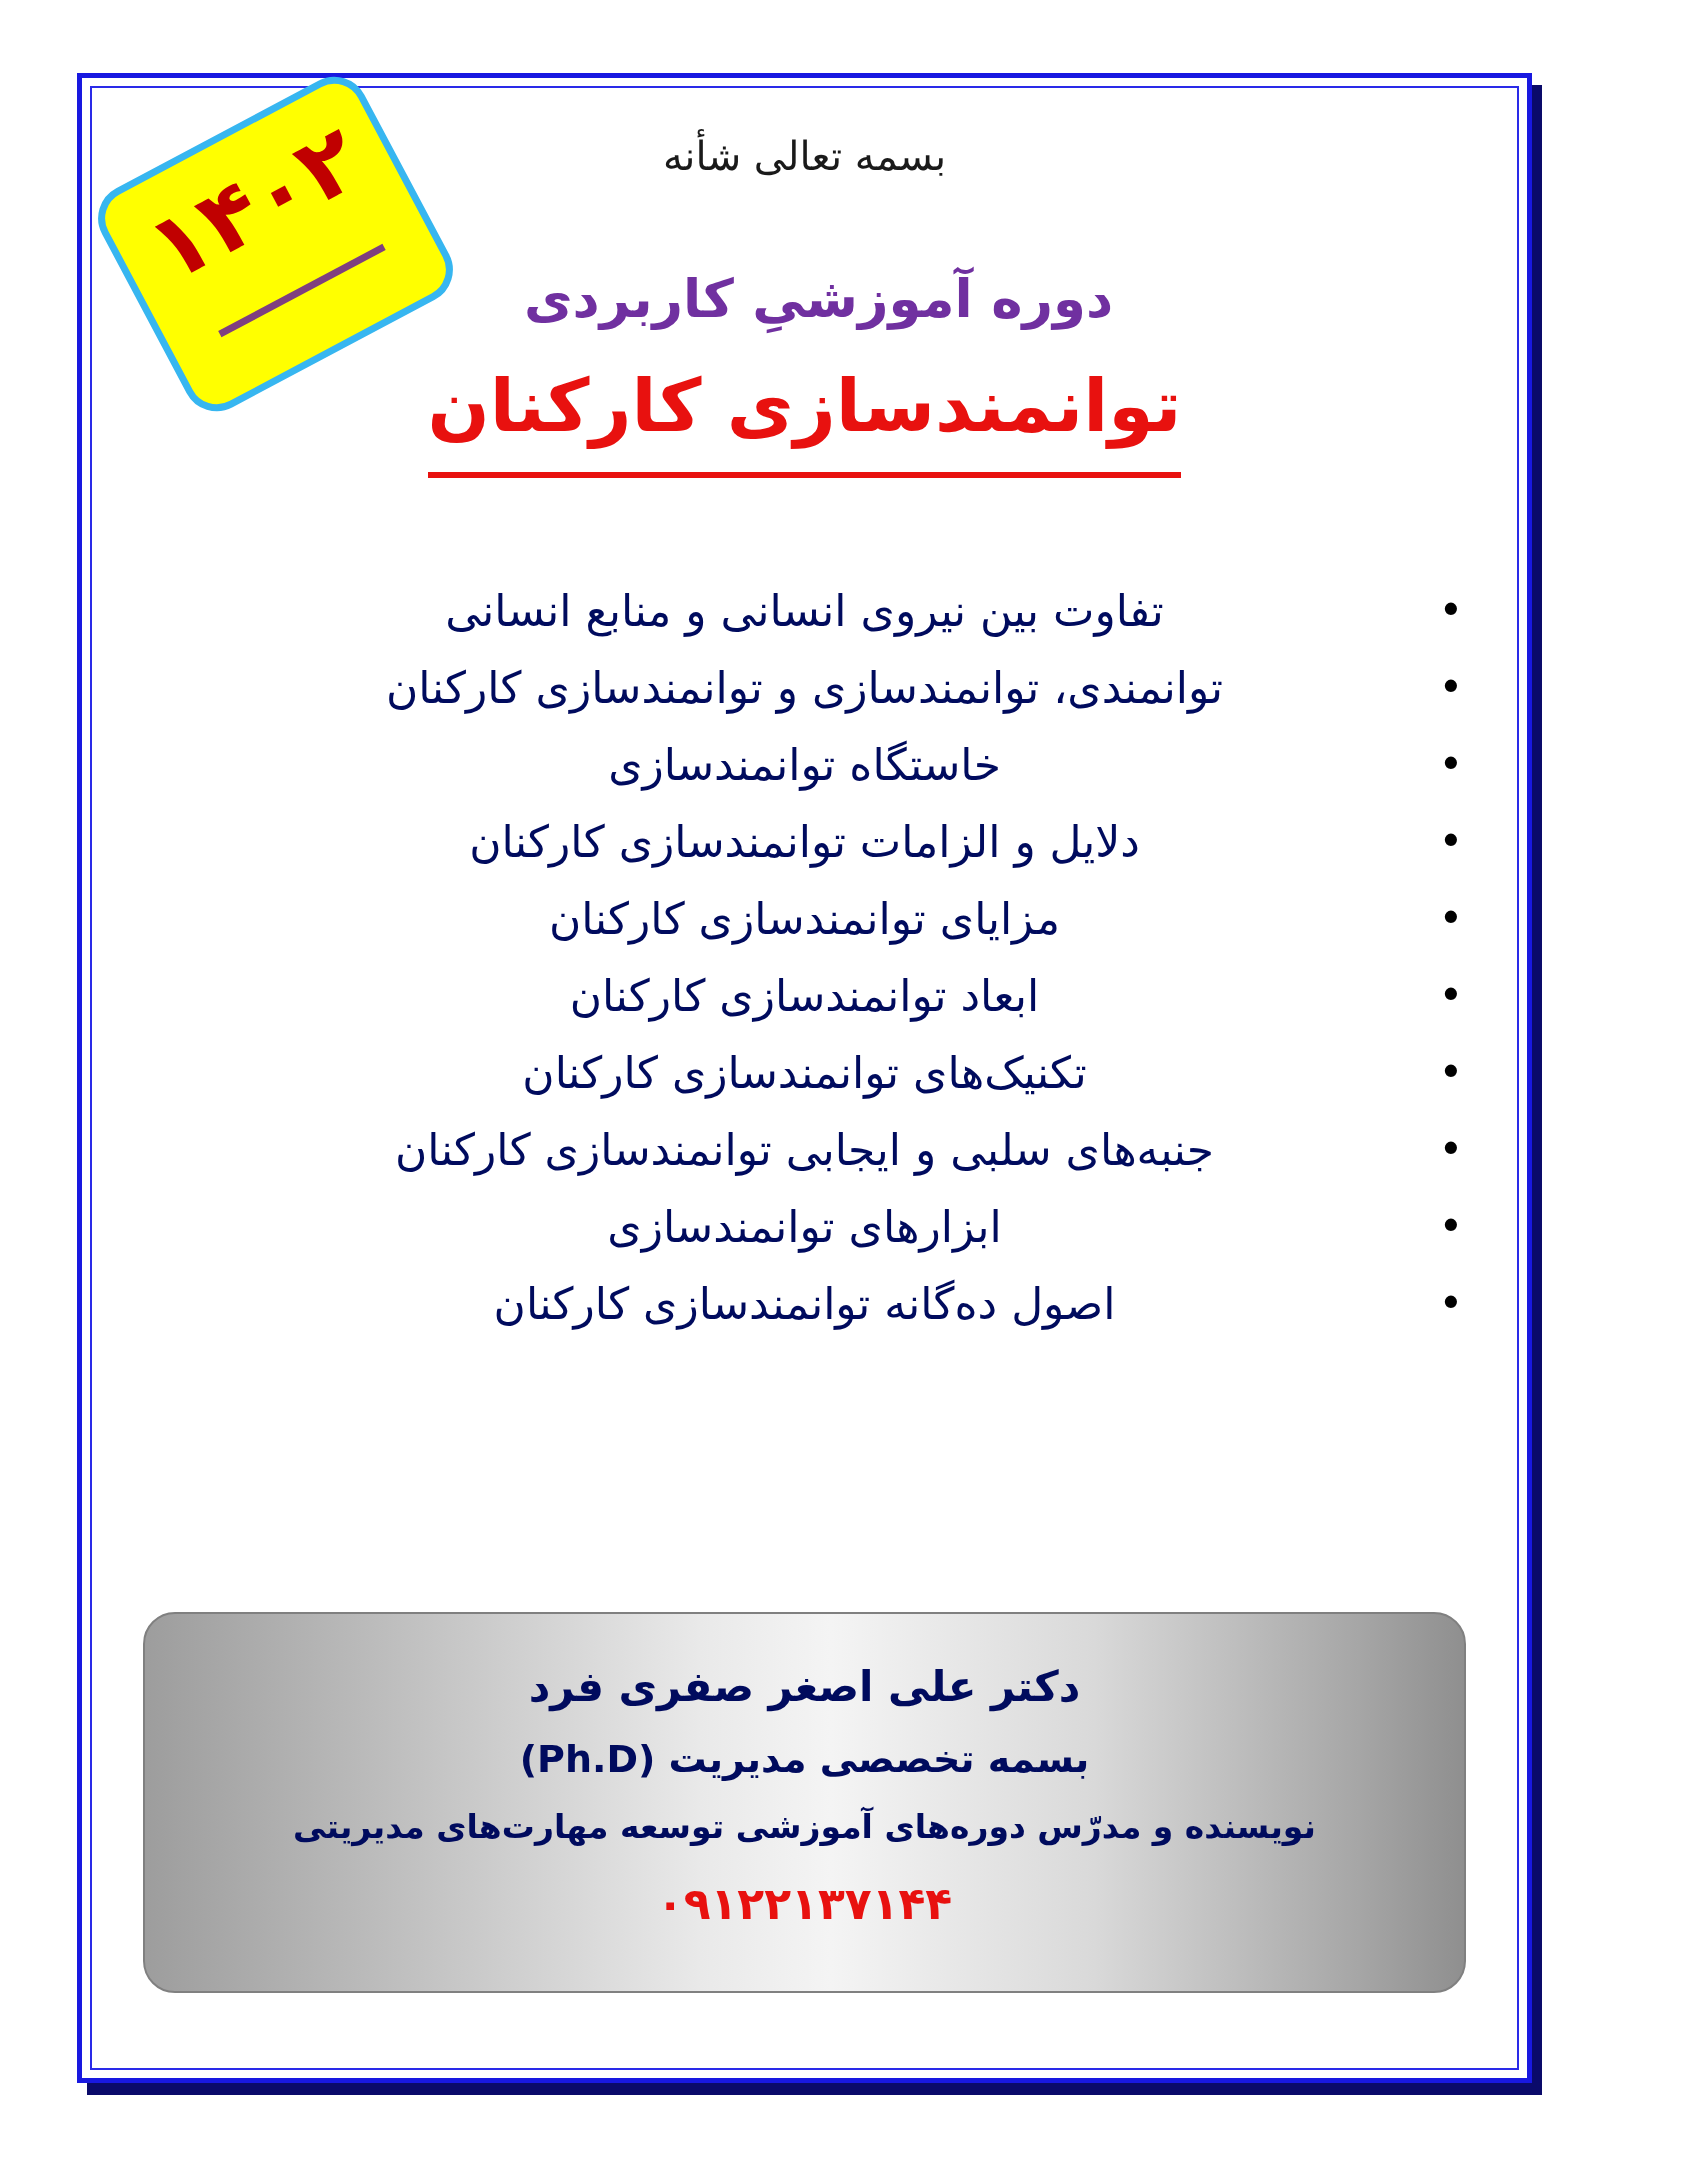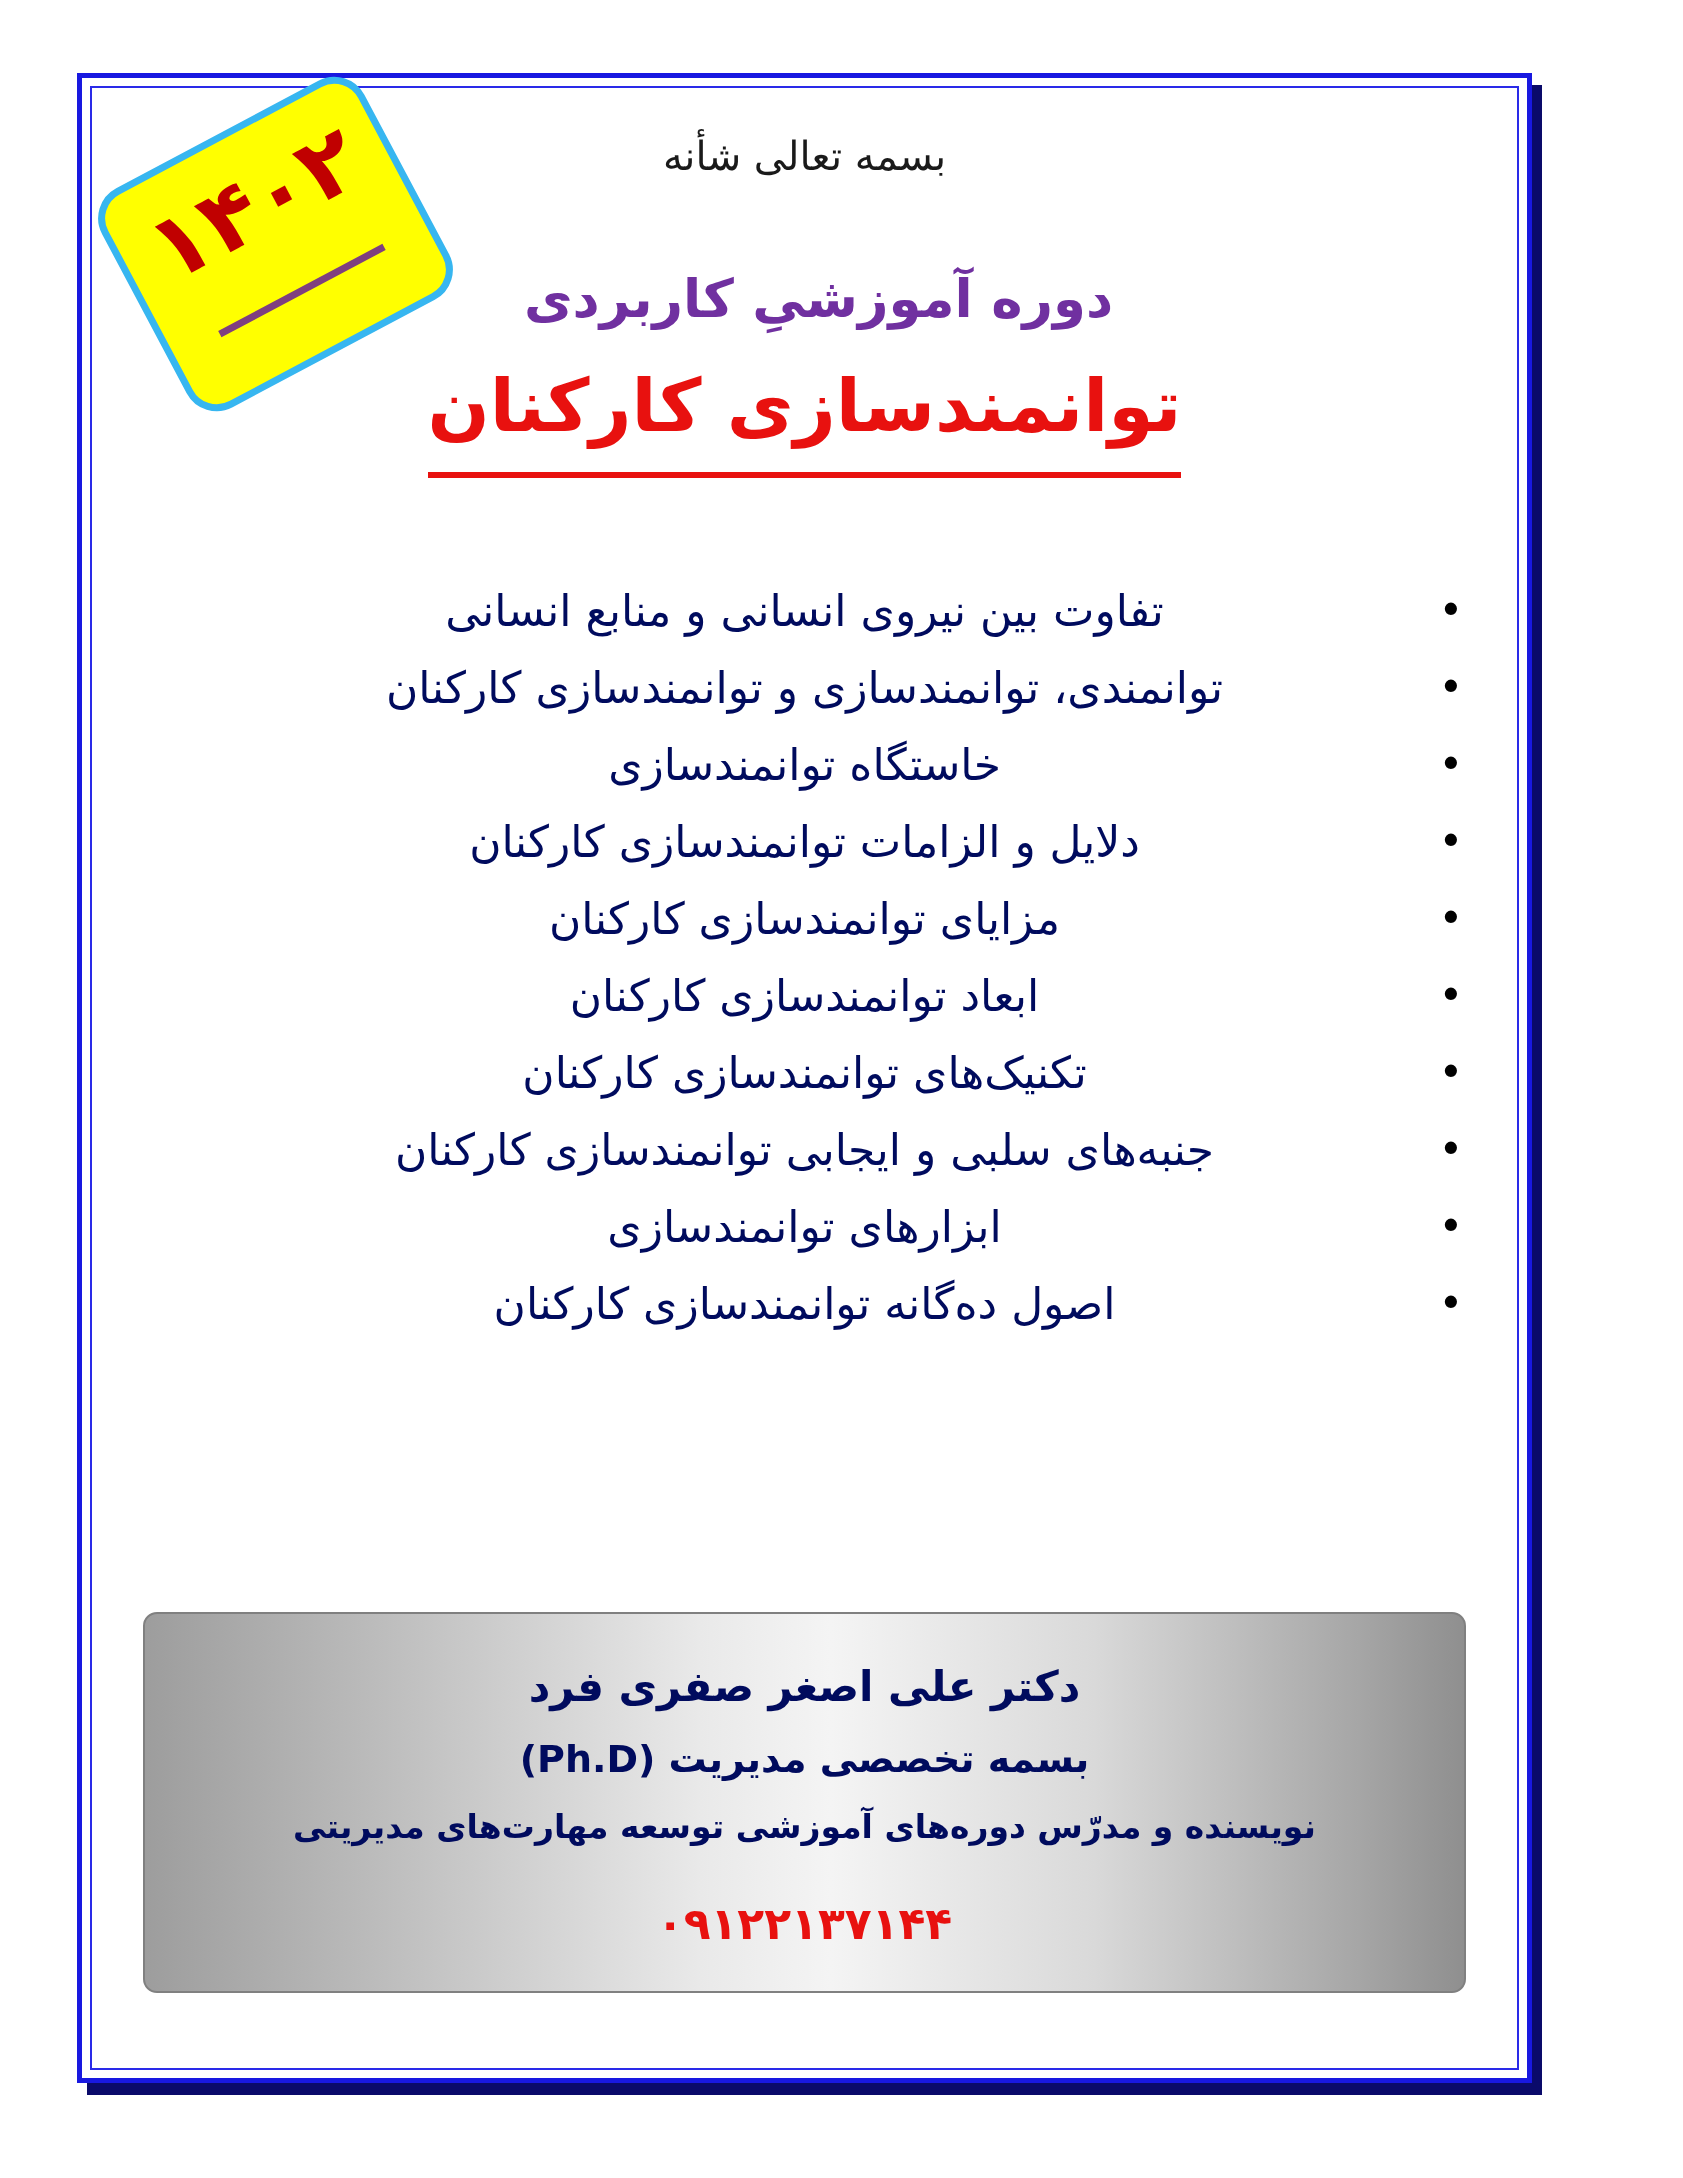--- a/index.html
+++ b/index.html
@@ -148,21 +148,21 @@
     padding-left: 34px;
   }
 
   
   .presenter {
     position: absolute;
     left: 61px;
     right: 61px;
     bottom: 85px;
     height: 381px;
-    border-radius: 14px;
+    border-radius: 32px;
     border: 2px solid #808080;
     background: linear-gradient(90deg, #9d9d9d 0%, #b9b9b9 16%, #e9e9e9 42%, #f4f4f4 52%, #d9d9d9 72%, #a6a6a6 92%, #8f8f8f 100%);
     box-sizing: border-box;
     padding-top: 48px;
     text-align: center;
   }
   .presenter .name {
     font-size: 42px;
     font-weight: bold;
     color: #000b5e;
@@ -171,21 +171,21 @@
   .presenter .degree {
     font-size: 38px;
     font-weight: bold;
     color: #000b5e;
     margin-bottom: 26px;
   }
   .presenter .role {
     font-size: 33px;
     font-weight: bold;
     color: #000b5e;
-    margin-bottom: 52px;
+    margin-bottom: 32px;
   }
   .presenter .phone {
     font-size: 44px;
     font-weight: bold;
     color: #e8110f;
     letter-spacing: 2px;
   }
 </style>
 </head>
 <body>

